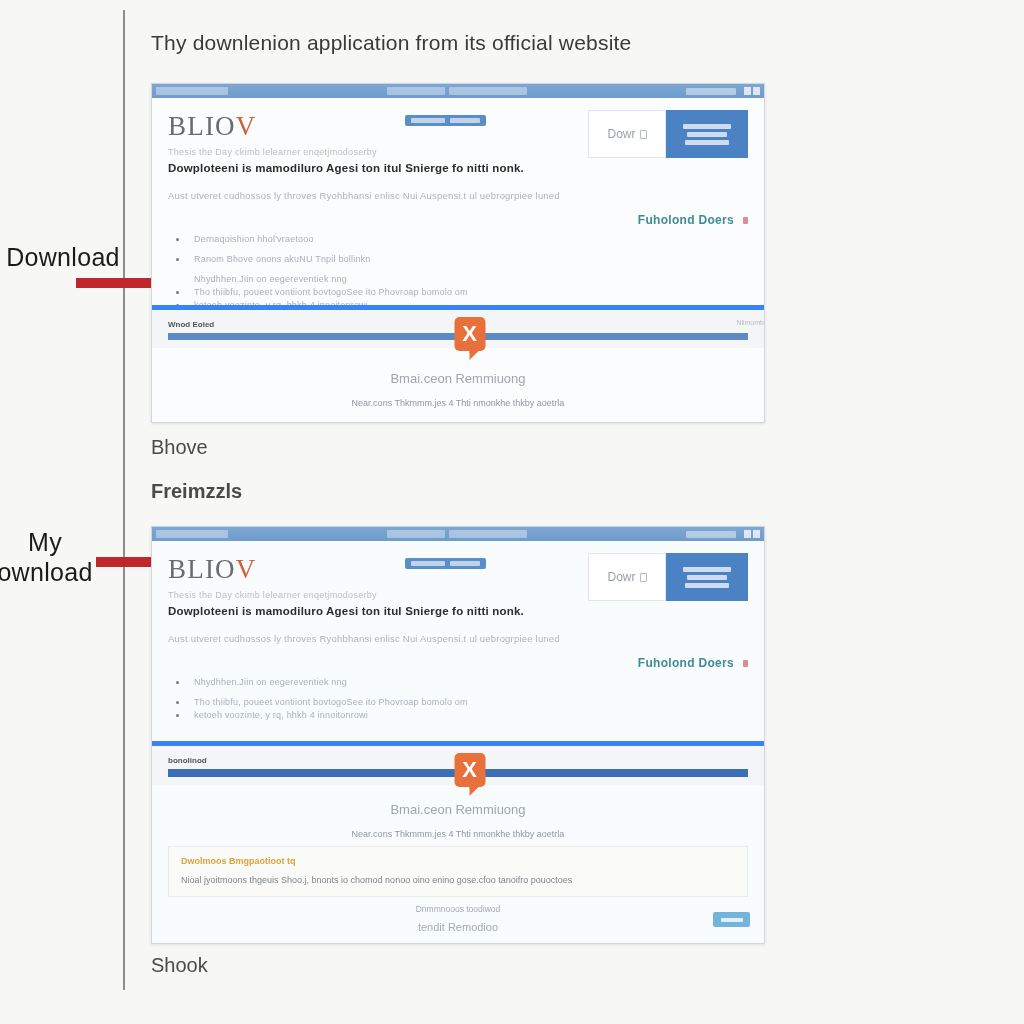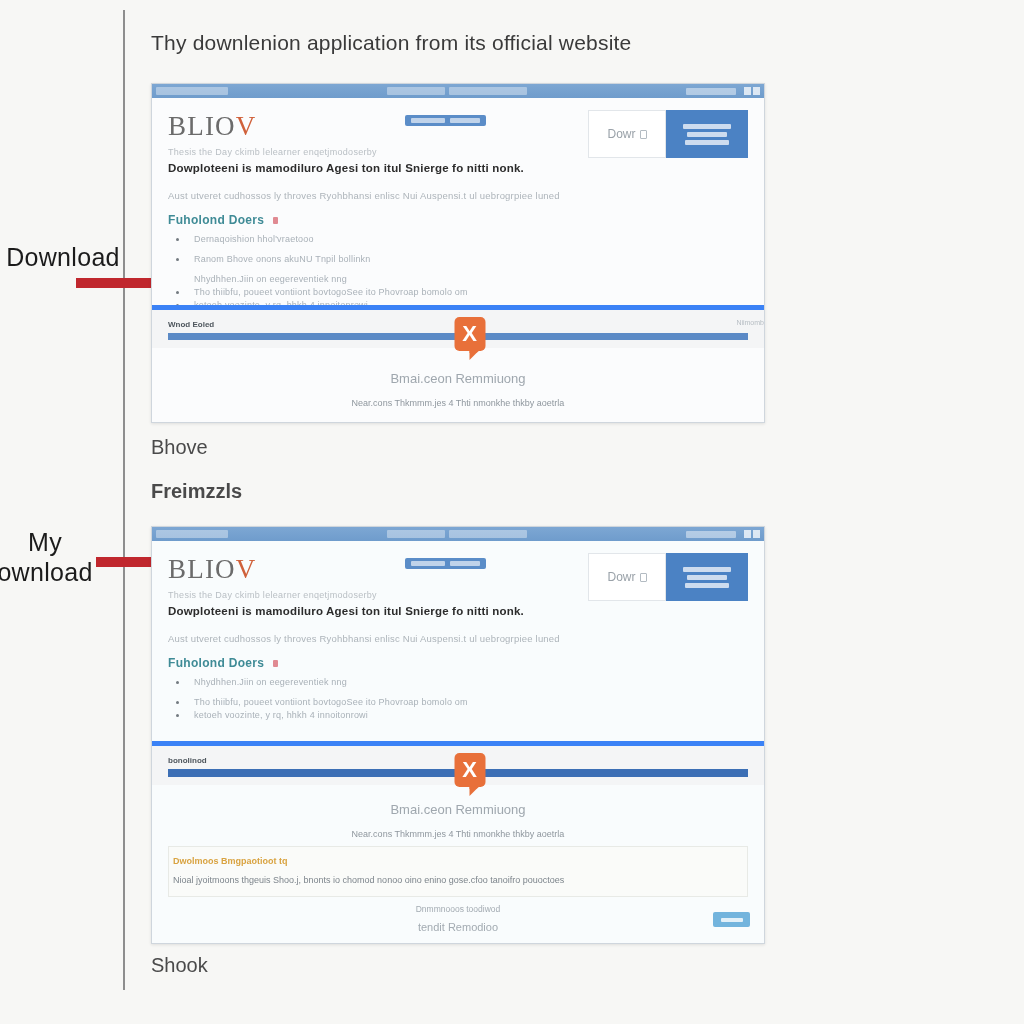--- a/index.html
+++ b/index.html
@@ -191,20 +191,21 @@
     letter-spacing: .2px;
     filter: blur(.7px);
   }
   .sec-head {
     margin-top: 12px;
     display: flex; align-items: center; gap: 9px;
     font-size: 12px; font-weight: bold;
     color: #3f8b96;
     letter-spacing: .3px;
     filter: blur(.6px);
+    justify-content: flex-end;
   }
   .sec-head .dot {
     width: 5px; height: 7px; background: #e08a92; border-radius: 1px;
     filter: none;
   }
 
   ul.blist { list-style: none; margin-top: 7px; }
   ul.blist li {
     position: relative;
     padding-left: 26px;
@@ -282,21 +283,21 @@
   .browser.two .foot-lines { bottom: 104px; }
   .foot-lines .l1 { font-size: 13px; color: #9fa7ae; filter: blur(.7px); margin-bottom: 12px; text-align: center; }
   .foot-lines .l2 { font-size: 9px; color: #8f979e; filter: blur(.7px); }
 
   
   .notice {
     position: absolute;
     left: 16px; right: 16px; bottom: 46px;
     background: #fafbf9;
     border: 1px solid #e8eae6;
-    padding: 9px 12px 11px 4px;
+    padding: 9px 12px 11px 12px;
   }
   .notice .nh {
     font-size: 9px; font-weight: bold; color: #d9a341;
     filter: blur(.7px); margin-bottom: 9px;
   }
   .notice .nb {
     font-size: 9px; color: #7d858c; filter: blur(.7px);
   }
   .bottom-lines {
     position: absolute; left: 0; right: 0; bottom: 10px;

